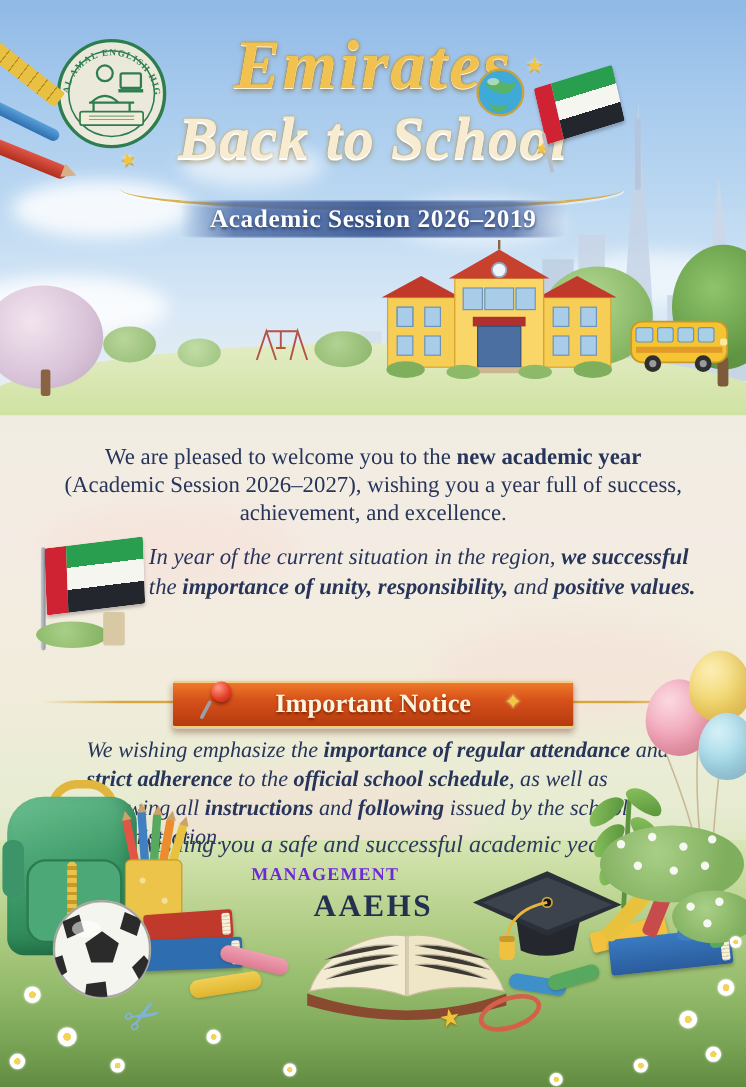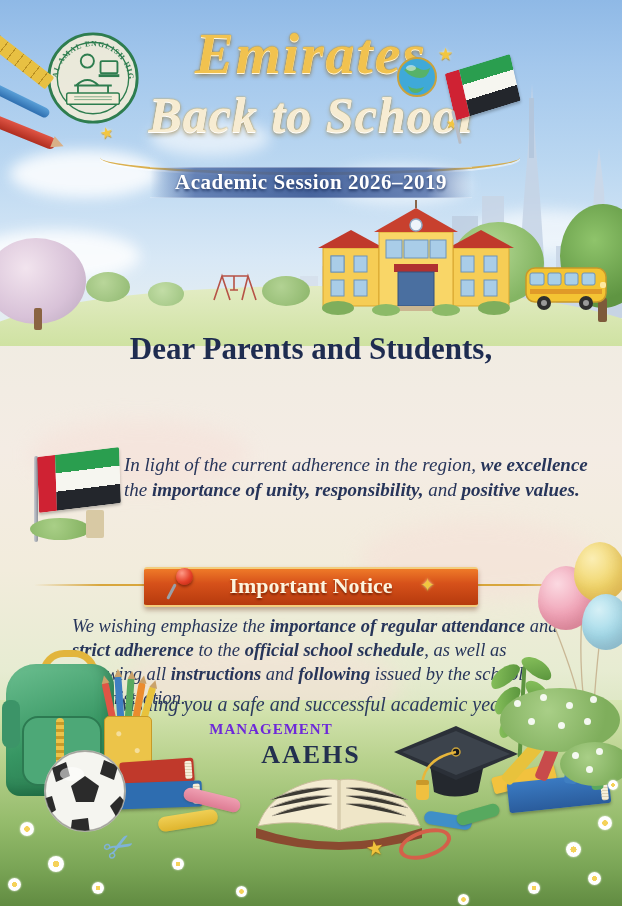--- a/index.html
+++ b/index.html
@@ -242,32 +242,32 @@
   <div class="abs" style="left:452px;top:62px;width:76px;height:78px;transform:rotate(-13deg);">
     <div class="uae-cloth" style="left:0;top:0;width:68px;height:48px;transform:skewY(-4deg);">
       <div class="uae-red" style="width:15px;"></div>
       <div class="uae-stripes" style="width:53px;"></div>
     </div>
     <div class="abs" style="left:-2px;top:40px;width:3px;height:34px;background:#b8bcc4;border-radius:2px;"></div>
   </div>
 
   <div class="abs session">Academic Session 2026–2019</div>
 
-  <div class="abs heading">Dear Parents and Students,</div>
+  <div class="abs intro seg"><span>We are pleased to welcome you to the </span><b>new academic year</b><span> (Academic Session 2026–2027), wishing you a year full of success, achievement, and excellence.</span></div>
 
   <div class="abs" style="left:30px;top:446px;width:96px;height:100px;">
     <div class="abs" style="left:4px;top:10px;width:4px;height:86px;background:linear-gradient(90deg,#c9ccd2,#8e939c);border-radius:2px;"></div>
     <div class="uae-cloth" style="left:8px;top:6px;width:82px;height:56px;transform:skewY(-5deg) rotate(-2deg);">
       <div class="uae-red" style="width:18px;"></div>
       <div class="uae-stripes" style="width:64px;"></div>
     </div>
     <div class="abs" style="left:0;top:72px;width:60px;height:22px;border-radius:50%;background:radial-gradient(circle at 40% 35%,#a9cf87,#7fae5c);"></div>
     <div class="abs" style="left:56px;top:64px;width:18px;height:28px;background:#d8c9a4;border-radius:2px;"></div>
   </div>
-  <div class="abs unity seg"><span>In light of the current adherence in the region, </span><b>we excellence</b><span> the </span><b>importance of unity, responsibility,</b><span> and </span><b>positive values.</b></div>
+  <div class="abs unity seg"><span>In year of the current situation in the region, </span><b>we successful</b><span> the </span><b>importance of unity, responsibility,</b><span> and </span><b>positive values.</b></div>
 
   <div class="abs gold-line"></div>
   <div class="abs ribbon">Important Notice</div>
   <div class="abs pushpin-stem"></div>
   <div class="abs pushpin-head"></div>
   <div class="abs sparkle star">✦</div>
 
   <div class="abs notice-text seg"><span>We wishing emphasize the </span><b>importance of regular attendance</b><span> and </span><b>strict adherence</b><span> to the </span><b>official school schedule</b><span>, as well as following all </span><b>instructions</b><span> and </span><b>following</b><span> issued by the school administration.</span></div>
   <div class="abs wish">Wishing you a safe and successful academic year</div>
   <div class="abs mgmt">MANAGEMENT</div>

